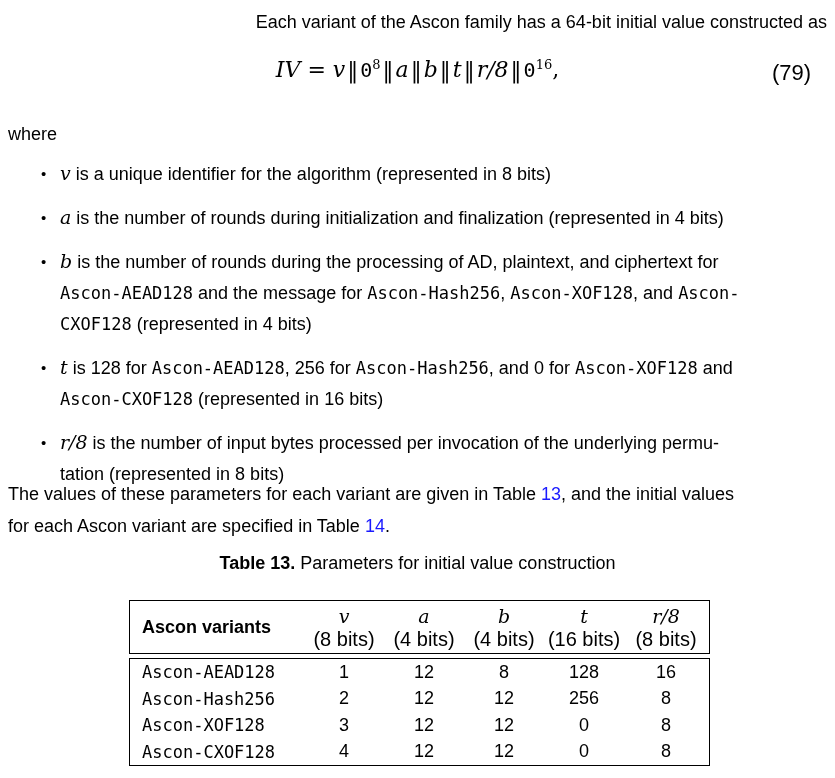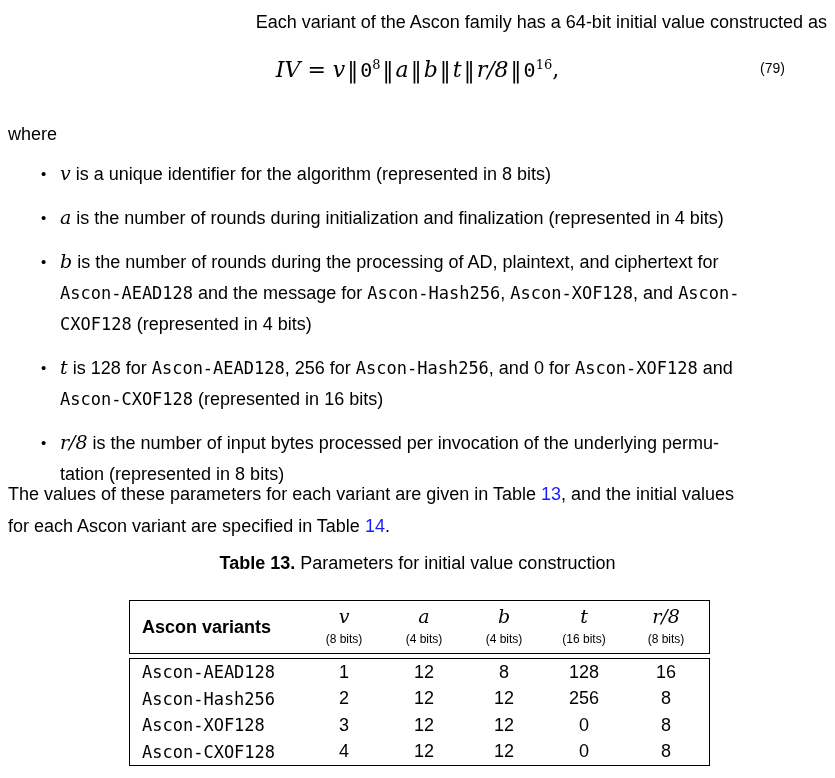--- a/index.html
+++ b/index.html
@@ -18,21 +18,21 @@
   .where  { position: absolute; top: 122px; left: 8px; margin: 0; line-height: 24px; }
 
   .equation-row {
     position: absolute; top: 48px; left: 0; width: 835px; height: 44px;
     display: flex; align-items: center; justify-content: center;
   }
   .formula {
     font-family: "DejaVu Serif", serif;
     font-size: 22px; white-space: nowrap;
   }
-  .eqno { position: absolute; right: 50px; top: 12px; font-size: 14px; }
+  .eqno { position: absolute; right: 24px; top: 12px; font-size: 22px; }
 
   
   .seg-tx   { font-family: "Liberation Sans", sans-serif; }
   .seg-tt   { font-family: "DejaVu Sans Mono", monospace; font-size: 17px; }
   .seg-mi   { font-family: "DejaVu Serif", serif; font-style: italic; }
   .seg-mr   { font-family: "DejaVu Serif", serif; }
   .seg-bar  { font-family: "DejaVu Serif", serif; margin: 0 2px; }
   .seg-mtt  { font-family: "DejaVu Sans Mono", monospace; font-size: 20px; }
   sup.seg-sup { font-family: "DejaVu Serif", serif; font-size: 13px; }
   .formula .seg-mi, .formula .seg-mr { font-size: 22px; }
@@ -72,21 +72,21 @@
   .thead-box { height: 54px; margin-bottom: 4px; display: grid;
     grid-template-columns: 174px 80px 80px 80px 80px 84px; align-items: center; }
   .variants-label {
     padding-left: 12px; font-weight: bold; font-size: 18px;
   }
   .hcol { display: flex; flex-direction: column; align-items: center; justify-content: center; height: 100%; }
   .hcol .sym {
     font-family: "DejaVu Serif", serif; font-style: italic;
     font-size: 19px; line-height: 24px;
   }
-  .hcol .bits { font-size: 12px; line-height: 22px; }
+  .hcol .bits { font-size: 20px; line-height: 22px; }
 
   .tbody-box { height: 108px; display: grid; grid-template-rows: repeat(4, 1fr); }
   .trow {
     display: grid; grid-template-columns: 174px 80px 80px 80px 80px 84px;
     align-items: center;
   }
   .tname {
     padding-left: 12px;
     font-family: "DejaVu Sans Mono", monospace; font-size: 17px;
   }

